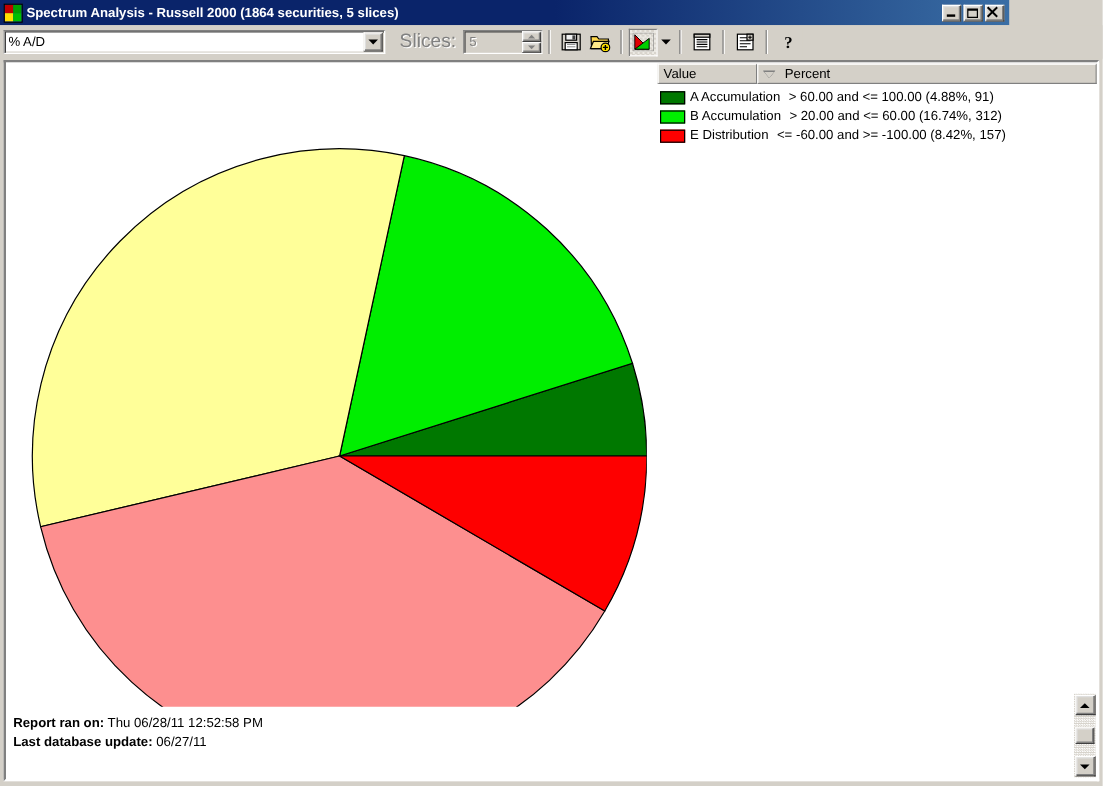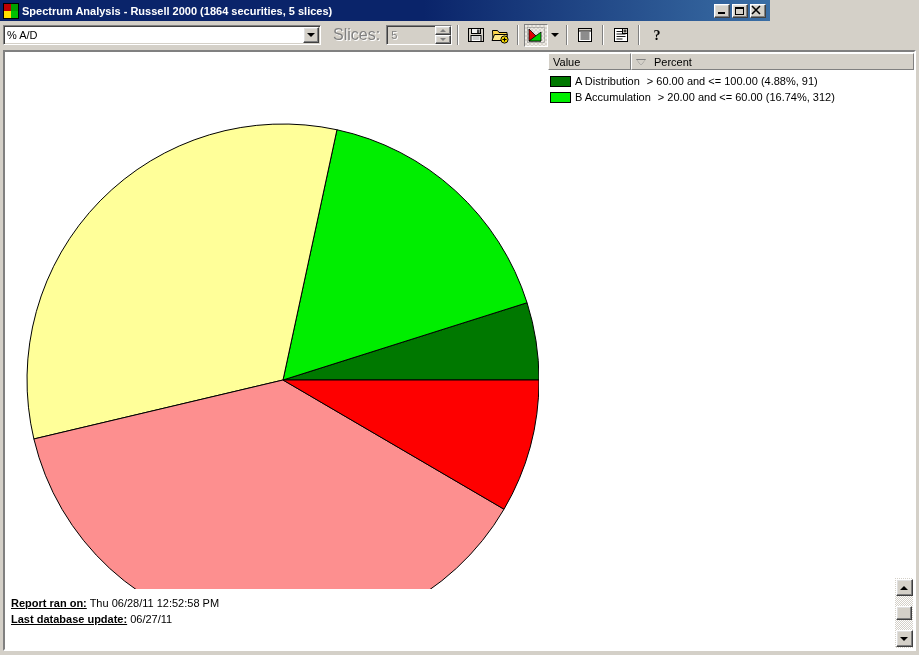--- a/index.html
+++ b/index.html
@@ -18,21 +18,21 @@
     height: 655px;
     background: #d4d0c8;
     overflow: hidden;
     box-sizing: border-box;
   }
 
   
   .titlebar {
     position: absolute;
     left: 0; top: 0;
-    width: 770px;
+    width: 841px;
     height: 21px;
     background: linear-gradient(to right, #0a246a 0%, #0a246a 55%, #3a6ea5 100%);
     display: flex;
     align-items: center;
     box-sizing: border-box;
     padding: 0 2px;
   }
   .title-icon {
     width: 16px; height: 16px;
     margin: 0 3px 0 1px;
@@ -337,21 +337,21 @@
 
   
   .footer {
     position: absolute;
     left: 6px;
     bottom: 22px;
     font-size: 11px;
     color: #000;
     line-height: 16px;
   }
-  .footer b { font-weight: bold; text-decoration: underline; }
+  .footer b { font-weight: bold; }
   .sb-btn {
     width: 17px; height: 17px;
     background: #d4d0c8;
     border: 1px solid;
     border-color: #ffffff #404040 #404040 #ffffff;
     box-shadow: inset -1px -1px 0 #808080, inset 1px 1px 0 #dfdfdf;
     box-sizing: border-box;
     display: flex; align-items: center; justify-content: center;
   }
 
@@ -527,28 +527,33 @@
             <span>Value</span>
           </div>
           <div class="lh-cell lh-percent">
             <span class="sort-tri"></span>
             <span>Percent</span>
           </div>
         </div>
         <div class="legend-rows" id="legend-rows">
             <div class="legend-row">
               <span class="lg-swatch" style="background: rgb(0, 120, 0);"></span>
-              <span class="lg-label">A Distribution</span>
+              <span class="lg-label">A Accumulation</span>
               <span class="lg-range">&gt; 60.00 and &lt;= 100.00 (4.88%, 91)</span>
             </div>
             <div class="legend-row">
               <span class="lg-swatch" style="background: rgb(0, 238, 0);"></span>
               <span class="lg-label">B Accumulation</span>
               <span class="lg-range">&gt; 20.00 and &lt;= 60.00 (16.74%, 312)</span>
             </div>
+            <div class="legend-row">
+              <span class="lg-swatch" style="background: rgb(254, 0, 0);"></span>
+              <span class="lg-label">E Distribution</span>
+              <span class="lg-range">&lt;= -60.00 and &gt;= -100.00 (8.42%, 157)</span>
+            </div>
           </div>
       </div>
 
       <div class="footer">
         <div>
           <b>Report ran on:</b>
           <span>Thu 06/28/11 12:52:58 PM</span>
         </div>
         <div>
           <b>Last database update:</b>

